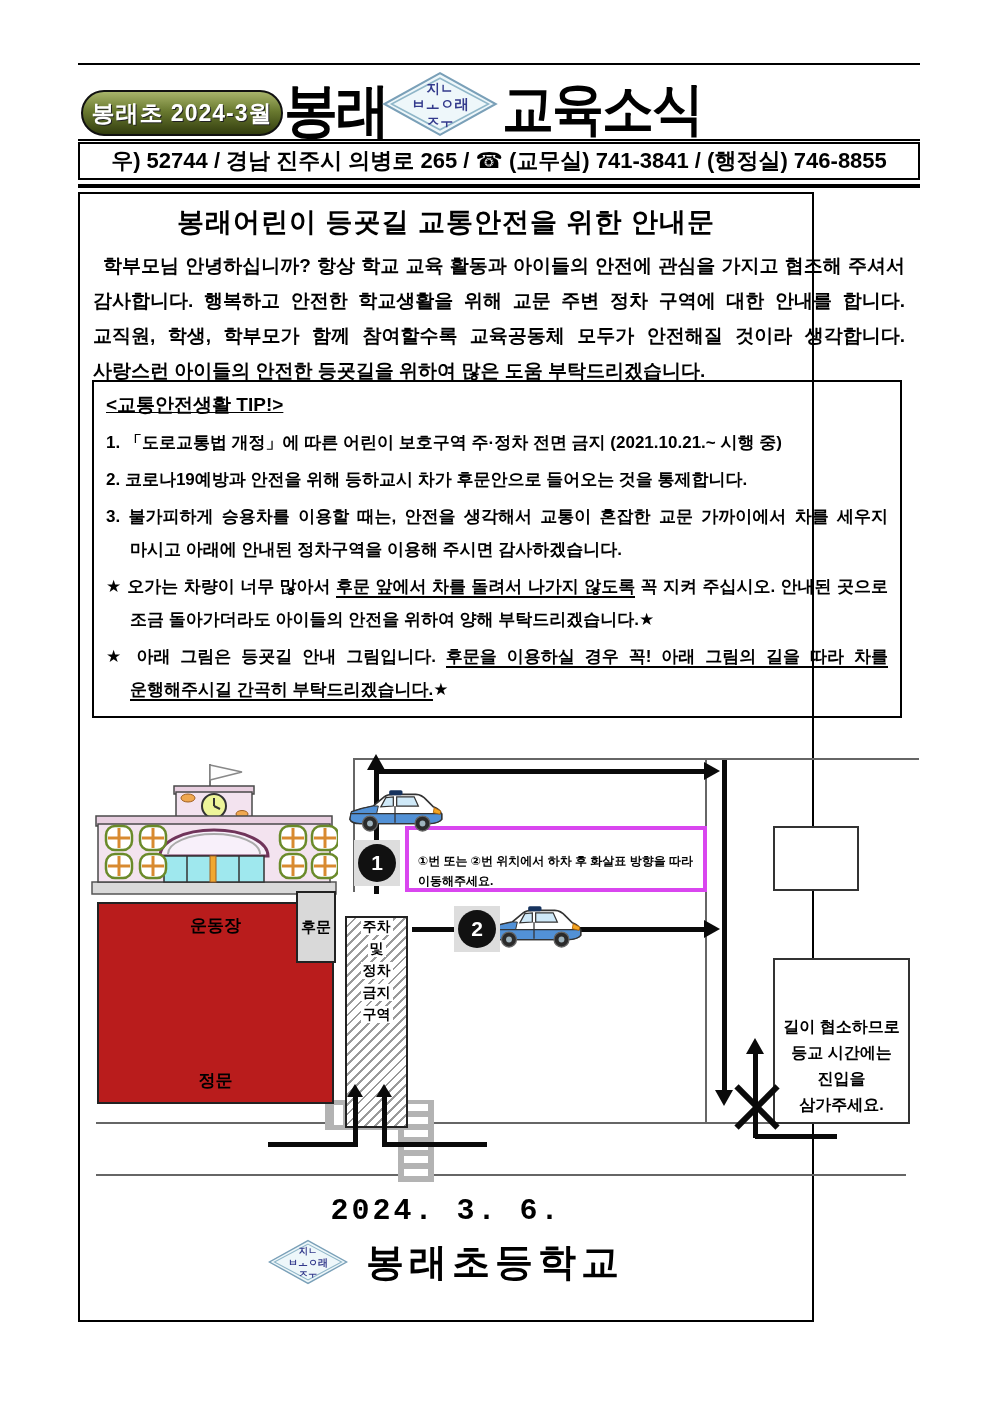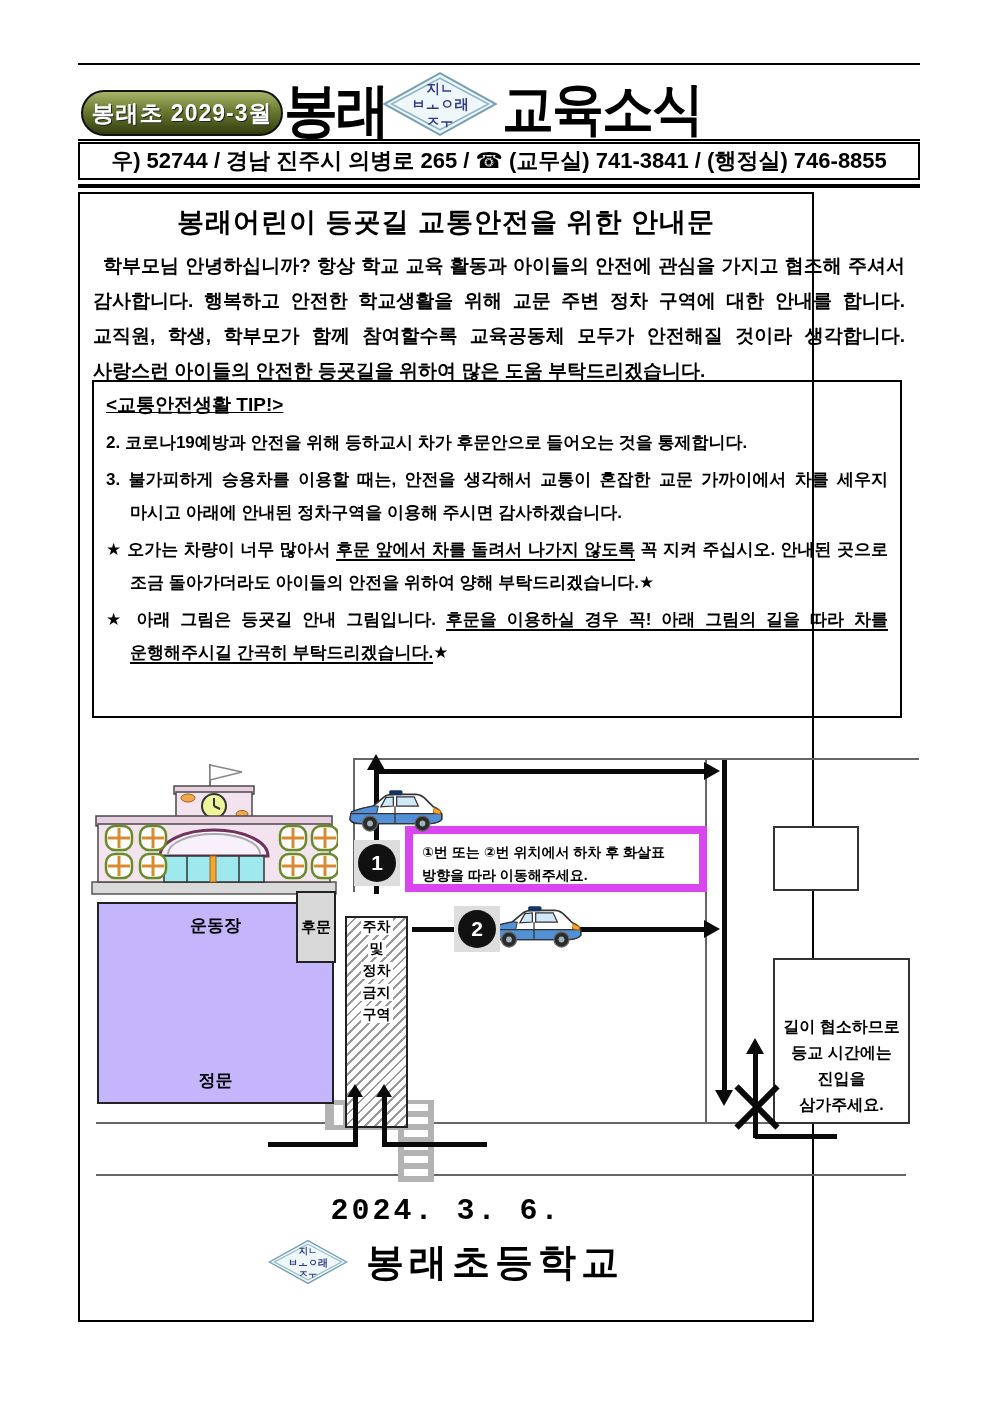--- a/index.html
+++ b/index.html
@@ -41,21 +41,21 @@
 
   .tip-box{position:absolute;left:12px;top:186px;width:810px;height:338px;border:2px solid #000;padding:10px 12px;}
   .tip-title{text-align:left;font-size:19px;font-weight:800;text-decoration:underline;margin-bottom:8px;}
   .tip-item{font-size:17px;font-weight:700;line-height:33px;padding-left:24px;text-indent:-24px;
     margin-top:4px;text-align:justify;word-break:keep-all;}
   .u{font-weight:800;text-decoration:none;border-bottom:2px solid #000;}
 
   
   .diagram{position:absolute;left:2px;top:550px;width:836px;height:448px;}
   .diagram .abs{position:absolute;}
-  .campus{left:15px;top:158px;width:237px;height:202px;border:2px solid #222;background:#c4b5fd;
+  .campus{left:15px;top:158px;width:237px;height:202px;border:2px solid #222;background:#b91c1c;
     display:flex;flex-direction:column;justify-content:space-between;align-items:center;padding:10px 0;z-index:2;}
   .campus span{font-size:17px;font-weight:700;}
   .backgate{left:214px;top:147px;width:40px;height:72px;background:#d9d9d9;border:2px solid #222;
     display:flex;align-items:center;justify-content:center;font-size:15px;font-weight:700;z-index:3;}
   .nozone{left:263px;top:172px;width:63px;height:212px;border:2px solid #222;z-index:2;
     background:repeating-linear-gradient(135deg,#fff 0 5px,#9a9a9a 5px 7px);
     display:flex;flex-direction:column;align-items:center;justify-content:flex-start;gap:5px;}
   .nozone span{background:#fff;padding:0 2px;font-size:14px;font-weight:800;line-height:17px;}
   .road{background:#666;z-index:1;}
   .bldg{border:2px solid #333;background:#fff;z-index:2;}
@@ -68,22 +68,22 @@
   .tri-right{border-top:9px solid transparent;border-bottom:9px solid transparent;border-left:16px solid #0a0a0a;}
   .tri-down{border-left:9px solid transparent;border-right:9px solid transparent;border-top:16px solid #0a0a0a;}
   .tri-up-sm{border-left:8px solid transparent;border-right:8px solid transparent;border-bottom:13px solid #0a0a0a;}
   .xbar{left:646px;top:360px;width:58px;height:6px;background:#0a0a0a;z-index:6;}
   .crosswalk{left:243px;top:356px;width:102px;height:30px;z-index:1;
     border-top:5px solid #b3b3b3;border-bottom:5px solid #b3b3b3;
     background:repeating-linear-gradient(90deg,#b3b3b3 0 9px,#fff 9px 18px);}
   .stairs{left:316px;top:356px;width:36px;height:82px;z-index:1;
     border-left:6px solid #b3b3b3;border-right:6px solid #b3b3b3;
     background:repeating-linear-gradient(0deg,#b3b3b3 0 6px,#fff 6px 13px);}
-  .instr-box{left:323px;top:82px;width:302px;height:66px;border:8px solid #d946ef;background:#fff;
-    padding:7px 9px;font-size:14px;font-weight:700;line-height:1.65;z-index:6;word-break:keep-all;}
+  .instr-box{left:323px;top:82px;width:302px;height:66px;border:4px solid #d946ef;background:#fff;
+    padding:22px 9px;font-size:12px;font-weight:700;line-height:1.65;z-index:6;word-break:keep-all;}
   .badge{width:46px;height:46px;background:#ddd;display:flex;align-items:center;justify-content:center;z-index:7;}
   .badge .c{width:38px;height:38px;border-radius:50%;background:#111;color:#fff;font-size:21px;font-weight:800;
     display:flex;align-items:center;justify-content:center;}
   .badge1{left:272px;top:96px;}
   .badge2{left:372px;top:162px;}
   .car{z-index:6;}
 
   
   .doc-date{position:absolute;left:0;top:1000px;width:100%;text-align:center;font-size:30px;font-weight:900;letter-spacing:3px;font-family:Liberation Mono, monospace;}
   .signature{position:absolute;left:0;top:1042px;width:100%;display:flex;align-items:center;justify-content:center;gap:18px;}
@@ -163,37 +163,38 @@
       <text class="stamp-text" x="56" y="21" font-size="13" text-anchor="middle">지ㄴ</text>
       <text class="stamp-text" x="56" y="37" font-size="14" text-anchor="middle">ㅂㅗㅇ래</text>
       <text class="stamp-text" x="56" y="53" font-size="13" text-anchor="middle">ㅈㅜ</text>
     </symbol>
   </defs>
 </svg>
 
 <div class="page">
 
   <div class="header-box">
-    <div class="issue-badge">봉래초 2029-3월</div>
+    <div class="issue-badge">봉래초 2024-3월</div>
     <div class="cal cal-left">봉래</div>
     <svg class="diamond-svg hd-diamond" width="116" height="66">
         <use href="#stamp-symbol"></use>
       </svg>
     <div class="cal cal-right">교육소식</div>
   </div>
 
   <div class="address-bar">우) 52744 / 경남 진주시 의병로 265 / ☎ (교무실) 741-3841 / (행정실) 746-8855</div>
   <div class="thick-rule"></div>
 
   <div class="content-box">
     <div class="doc-title">봉래어린이 등굣길 교통안전을 위한 안내문</div>
     <div class="intro">학부모님 안녕하십니까? 항상 학교 교육 활동과 아이들의 안전에 관심을 가지고 협조해 주셔서 감사합니다. 행복하고 안전한 학교생활을 위해 교문 주변 정차 구역에 대한 안내를 합니다. 교직원, 학생, 학부모가 함께 참여할수록 교육공동체 모두가 안전해질 것이라 생각합니다. 사랑스런 아이들의 안전한 등굣길을 위하여 많은 도움 부탁드리겠습니다.</div>
 
     <div class="tip-box">
       <div class="tip-title">&lt;교통안전생활 TIP!&gt;</div>
+      <div class="tip-item">1. 「도로교통법 개정」에 따른 어린이 보호구역 주·정차 전면 금지 (2021.10.21.~ 시행 중)</div>
       <div class="tip-item">2. 코로나19예방과 안전을 위해 등하교시 차가 후문안으로 들어오는 것을 통제합니다.</div>
       <div class="tip-item">3. 불가피하게 승용차를 이용할 때는, 안전을 생각해서 교통이 혼잡한 교문 가까이에서 차를 세우지 마시고 아래에 안내된 정차구역을 이용해 주시면 감사하겠습니다.</div>
       <div class="tip-item"><span>★ 오가는 차량이 너무 많아서 </span><span class="u">후문 앞에서 차를 돌려서 나가지 않도록</span><span> 꼭 지켜 주십시오. 안내된 곳으로 조금 돌아가더라도 아이들의 안전을 위하여 양해 부탁드리겠습니다.★</span></div>
       <div class="tip-item"><span>★ 아래 그림은 등굣길 안내 그림입니다. </span><span class="u">후문을 이용하실 경우 꼭! 아래 그림의 길을 따라 차를 운행해주시길 간곡히 부탁드리겠습니다.</span><span>★</span></div>
     </div>
 
     <div class="diagram">
 
       <div class="abs road" style="left:271px;top:14px;width:2px;height:134px;"></div>
       <div class="abs road" style="left:271px;top:14px;width:566px;height:2px;"></div>

